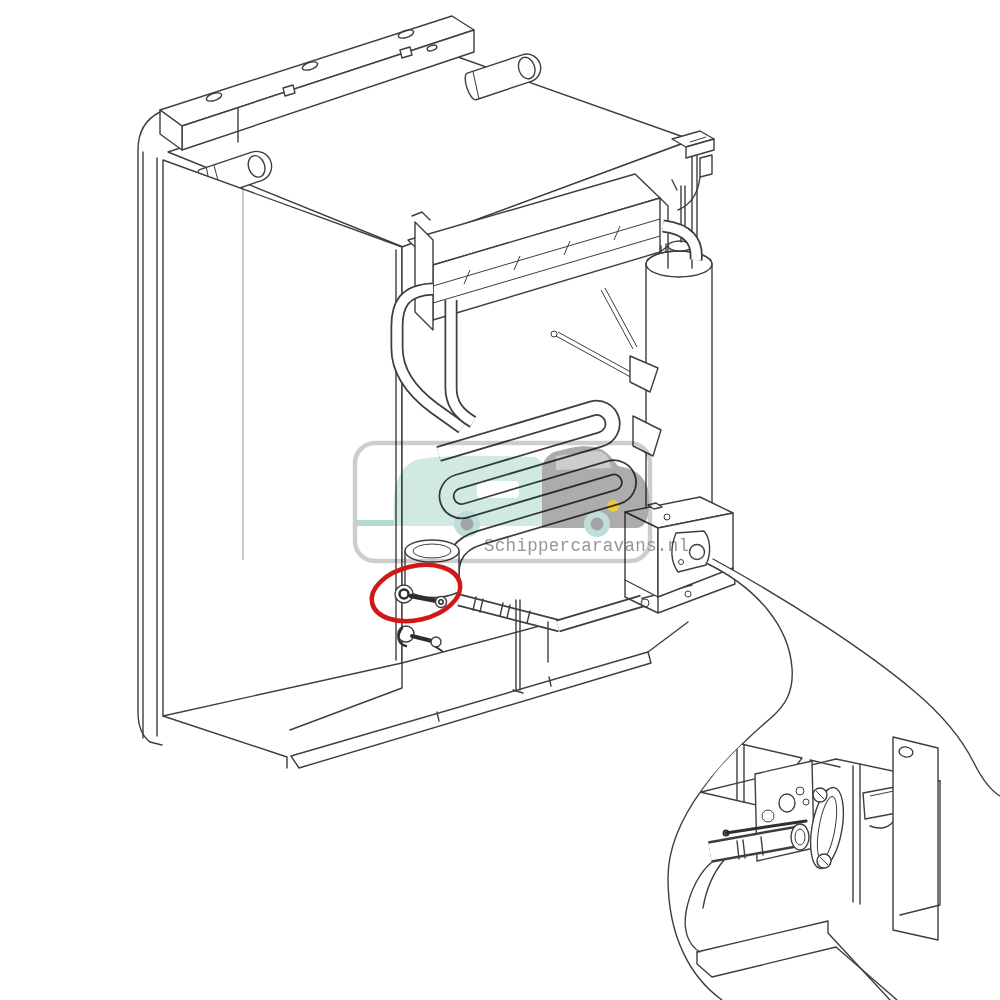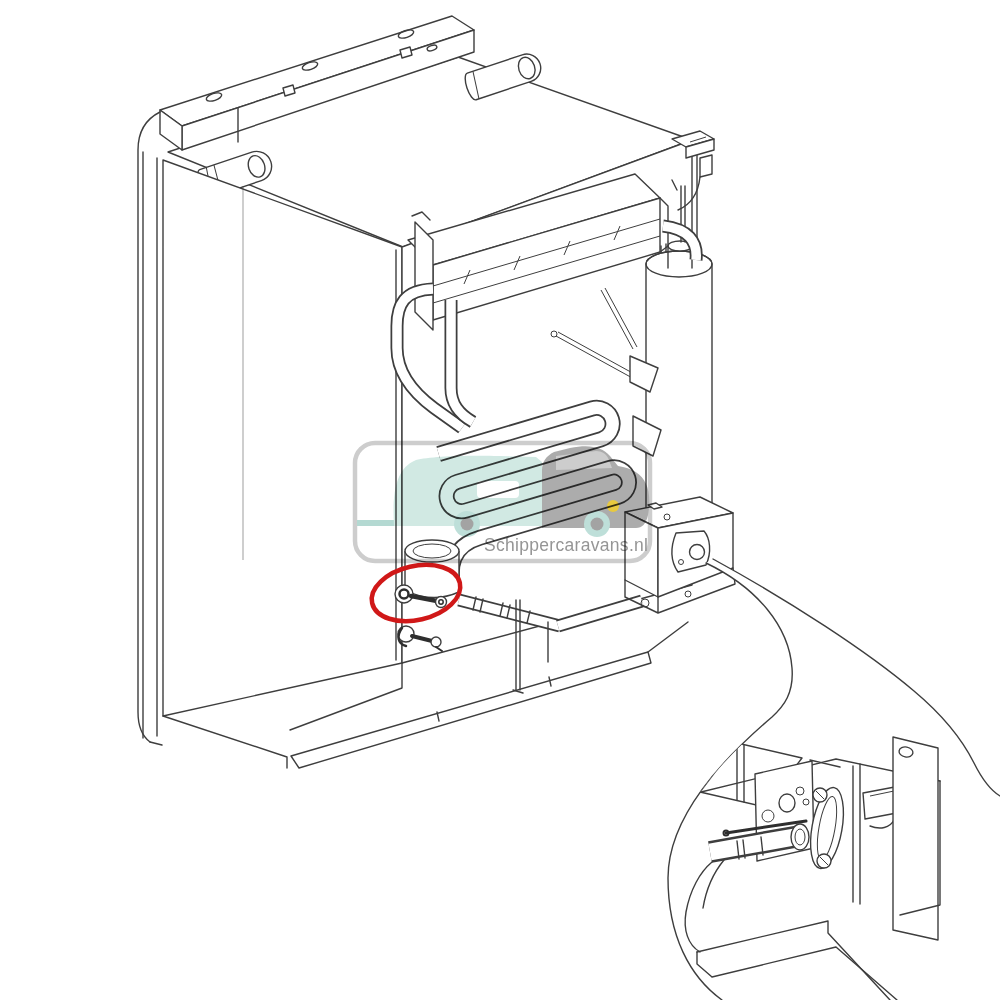--- a/index.html
+++ b/index.html
@@ -1,17 +1,17 @@
 <!DOCTYPE html>
 <html><head>
 <meta charset="utf-8">
 <style>
   html,body{margin:0;padding:0;background:#ffffff;}
   .stage{position:relative;width:1000px;height:1000px;background:#ffffff;overflow:hidden;
-         font-family:Liberation Sans, sans-serif;}
+         font-family:Liberation Mono, monospace;}
   svg{position:absolute;inset:0;}
   .ln{stroke:#3e3e3e;stroke-width:1.4;fill:none;stroke-linejoin:round;stroke-linecap:round;}
   .fw{stroke:#3e3e3e;stroke-width:1.4;fill:#ffffff;stroke-linejoin:round;}
   .tube-o{stroke:#3e3e3e;stroke-width:16;fill:none;stroke-linecap:butt;stroke-linejoin:round;}
   .tube-i{stroke:#ffffff;stroke-width:12.5;fill:none;stroke-linecap:butt;stroke-linejoin:round;}
   .pipe-o{stroke:#3e3e3e;stroke-width:13;fill:none;stroke-linecap:butt;}
   .pipe-i{stroke:#ffffff;stroke-width:9.5;fill:none;stroke-linecap:butt;}
   .thin{stroke:#3e3e3e;stroke-width:1;fill:none;}
   .dark{stroke:#2e2e2e;fill:none;stroke-linecap:round;}
   .wm{mix-blend-mode:multiply;}

